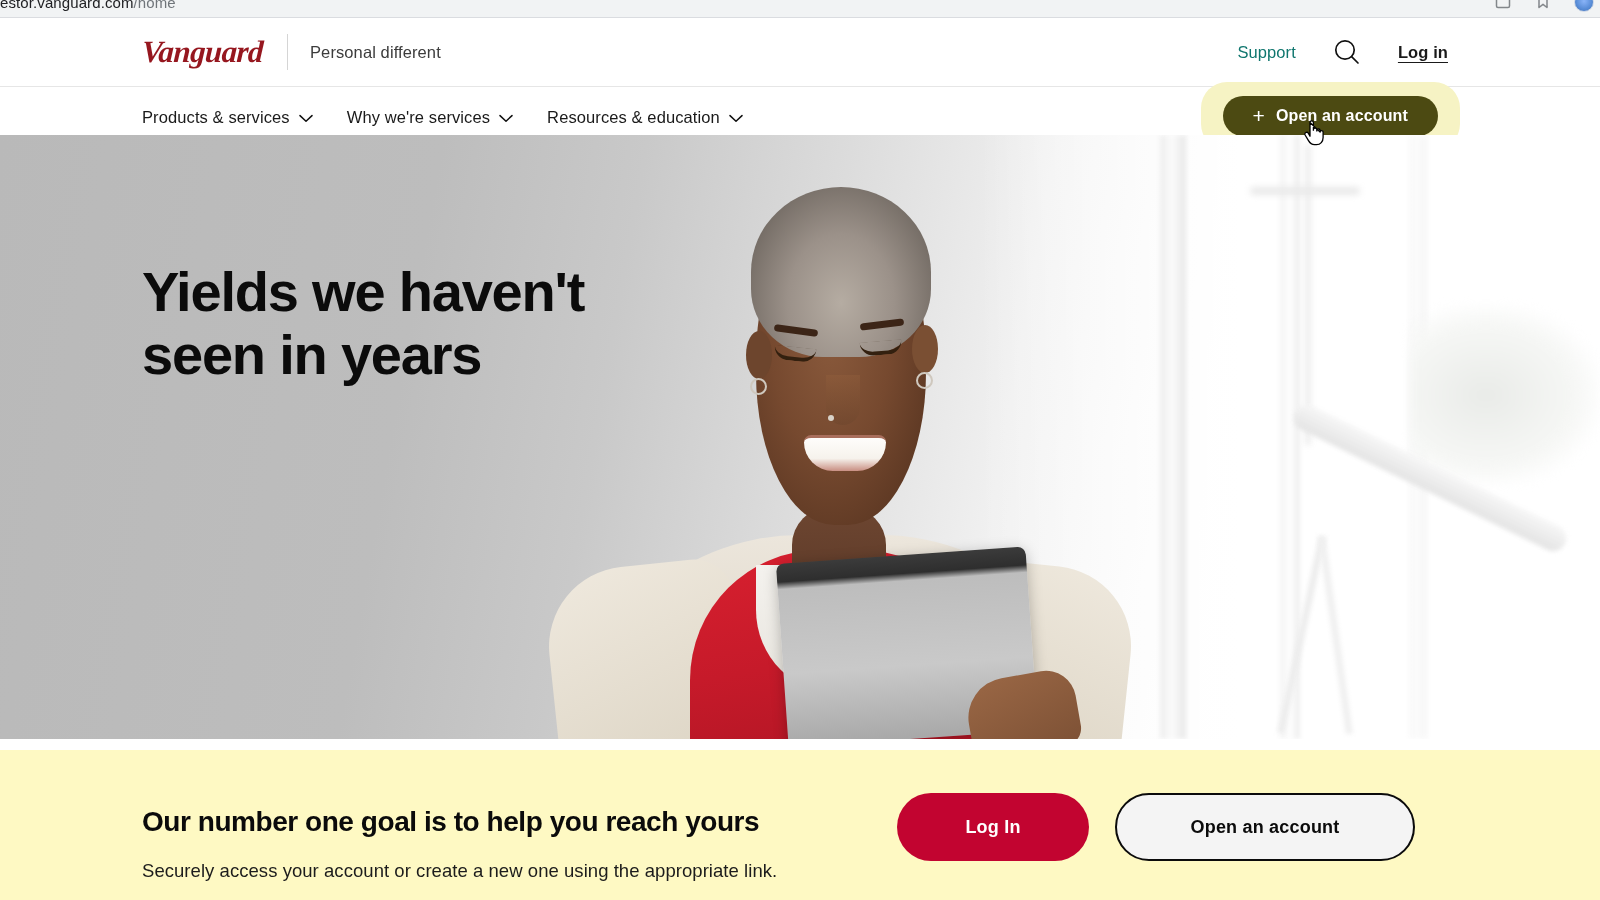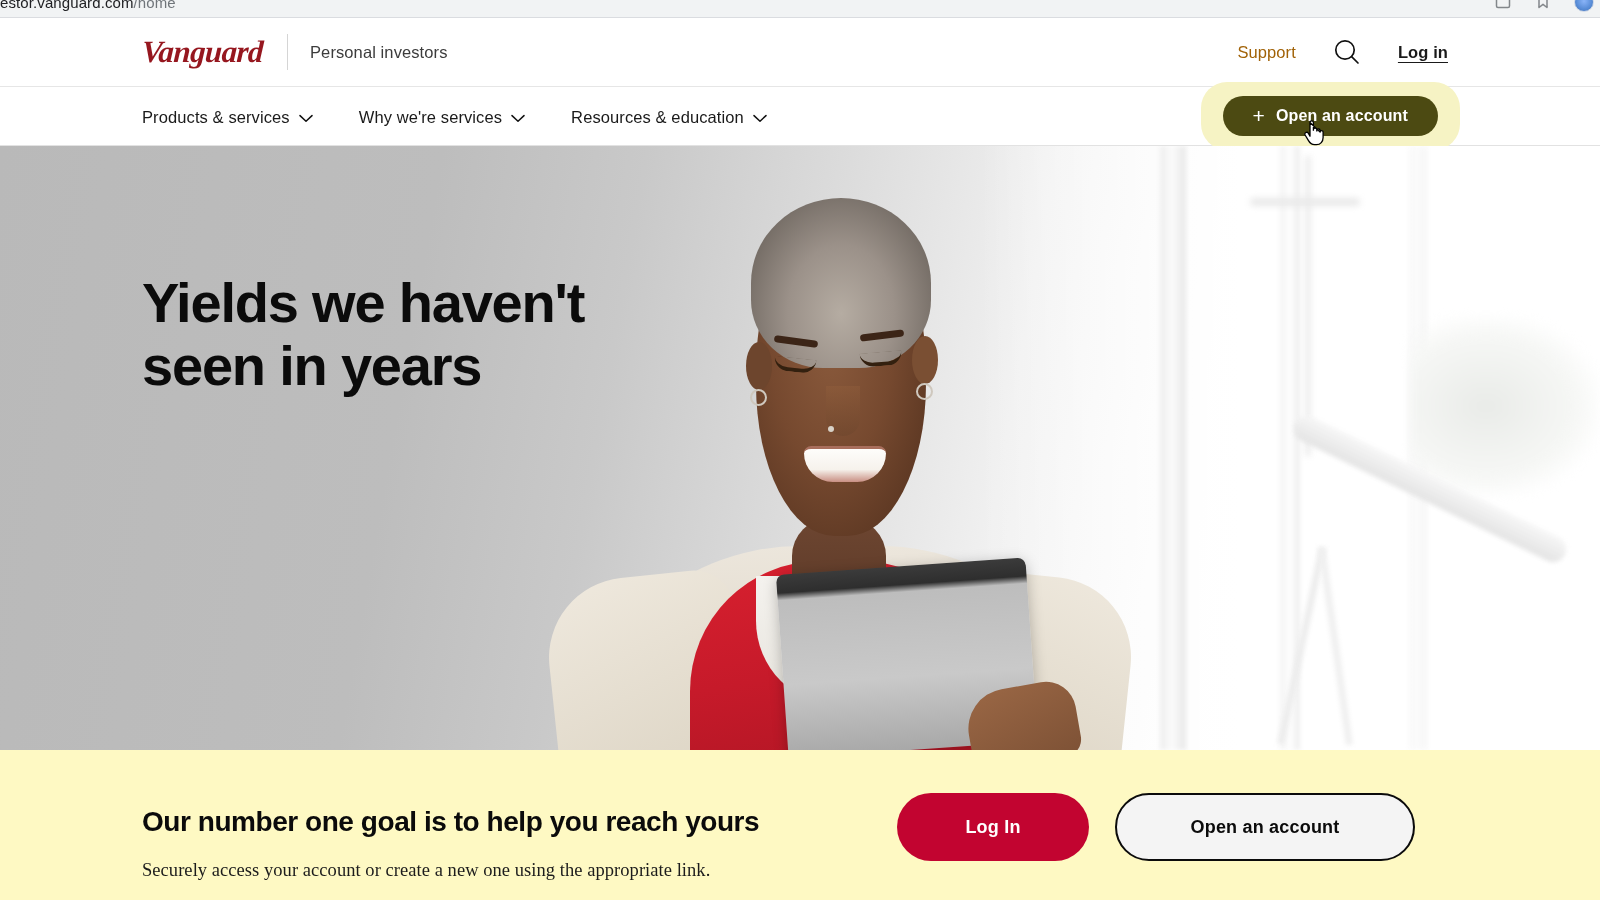--- a/index.html
+++ b/index.html
@@ -62,21 +62,21 @@
     margin: 0 22px 0 24px;
   }
   #persona-label {
     font-size: 16.5px; color: #3c3c3c; letter-spacing: .1px;
   }
   #header-right {
     position: absolute; right: 152px;
     display: flex; align-items: center; gap: 0px;
   }
   #support-link {
-    font-size: 16.5px; color: #a16207; letter-spacing: .1px; cursor: pointer;
+    font-size: 16.5px; color: #0f766e; letter-spacing: .1px; cursor: pointer;
   }
   #search-icon-btn {
     margin-left: 34px; width: 34px; height: 34px;
     display: flex; align-items: center; justify-content: center; cursor: pointer;
   }
   #login-link {
     margin-left: 34px;
     font-size: 16.5px; color: #1a1a1a; font-weight: 700;
     text-decoration: underline; text-underline-offset: 4px;
     letter-spacing: .1px; cursor: pointer;
@@ -85,21 +85,21 @@
   
   #nav-bar {
     position: absolute; top: 86px; left: 0;
     width: 1600px; height: 60px;
     background: #fff;
     border-top: 1px solid #e6e6e6;
     border-bottom: 1px solid #e2e2e2;
   }
   #nav-items {
     position: absolute; left: 142px; top: 0; height: 60px;
-    display: flex; align-items: center; gap: 46px;
+    display: flex; align-items: center; gap: 34px;
   }
   .nav-item {
     display: flex; align-items: center; gap: 9px;
     font-size: 16.5px; color: #1a1a1a; cursor: pointer;
     letter-spacing: .1px;
   }
   .chev { display: block; }
 
   
   #open-account-wrap {
@@ -121,21 +121,21 @@
   #plus-icon { font-size: 21px; font-weight: 400; line-height: 1; margin-top: -2px; }
 
   
   #cursor-hand {
     position: absolute; left: 1303px; top: 120px;
     width: 22px; height: 26px; pointer-events: none; z-index: 60;
   }
 
   
   #hero {
-    position: absolute; top: 146px; left: 0;
+    position: absolute; top: 135px; left: 0;
     width: 1600px; height: 604px;
     overflow: hidden;
     background: linear-gradient(100deg,#b9b9b9 0%, #bdbdbd 26%, #c9c9c9 38%, #dcdcdc 50%, #f0f0f0 62%, #fafafa 74%, #ffffff 88%, #fdfdfd 100%);
     padding-left: 17px;
   }
   
   #hero-room {
     position: absolute; right: 0; top: 0; width: 620px; height: 604px;
     background:
       linear-gradient(90deg, rgba(255,255,255,0) 0%, rgba(255,255,255,.55) 18%, #fff 42%, #fff 100%);
@@ -263,21 +263,21 @@
   #bottom-section {
     position: absolute; top: 750px; left: 0;
     width: 1600px; height: 150px;
     background: #fef9c3;
   }
   #bottom-copy { position: absolute; left: 142px; top: 56px; width: 700px; }
   #bottom-title {
     font-size: 28px; font-weight: 800; color: #0b0b0b; letter-spacing: -.45px;
   }
   #bottom-sub {
-    margin-top: 22px; font-size: 18.5px; color: #1c1c1c; letter-spacing: .05px; font-family: Liberation Serif, serif;
+    margin-top: 22px; font-size: 18.5px; color: #1c1c1c; letter-spacing: .05px;
   }
   #bottom-buttons {
     position: absolute; left: 897px; top: 43px;
     display: flex; align-items: center; gap: 26px;
   }
   #login-button {
     width: 192px; height: 68px; border-radius: 34px;
     background: #c20430; color: #fff;
     display: flex; align-items: center; justify-content: center;
     font-size: 18px; font-weight: 700; letter-spacing: .2px; cursor: pointer;
@@ -307,21 +307,21 @@
         </svg>
     </span>
     <span class="avatar-ico"></span>
   </div>
 </div>
 
 <div id="site-header">
   <div id="logo-block">
     <div id="vanguard-logo">Vanguard</div>
     <div id="logo-divider"></div>
-    <div id="persona-label">Personal investors</div>
+    <div id="persona-label">Personal different</div>
   </div>
   <div id="header-right">
     <div id="support-link">Support</div>
     <div id="search-icon-btn">
       <svg viewBox="0 0 30 30" width="30" height="30">
           <circle cx="13" cy="13" r="9.2" fill="none" stroke="#111" stroke-width="1.7"></circle>
           <line x1="19.6" y1="19.6" x2="26" y2="26" stroke="#111" stroke-width="1.7" stroke-linecap="round"></line>
         </svg>
     </div>
     <div id="login-link">Log in</div>

